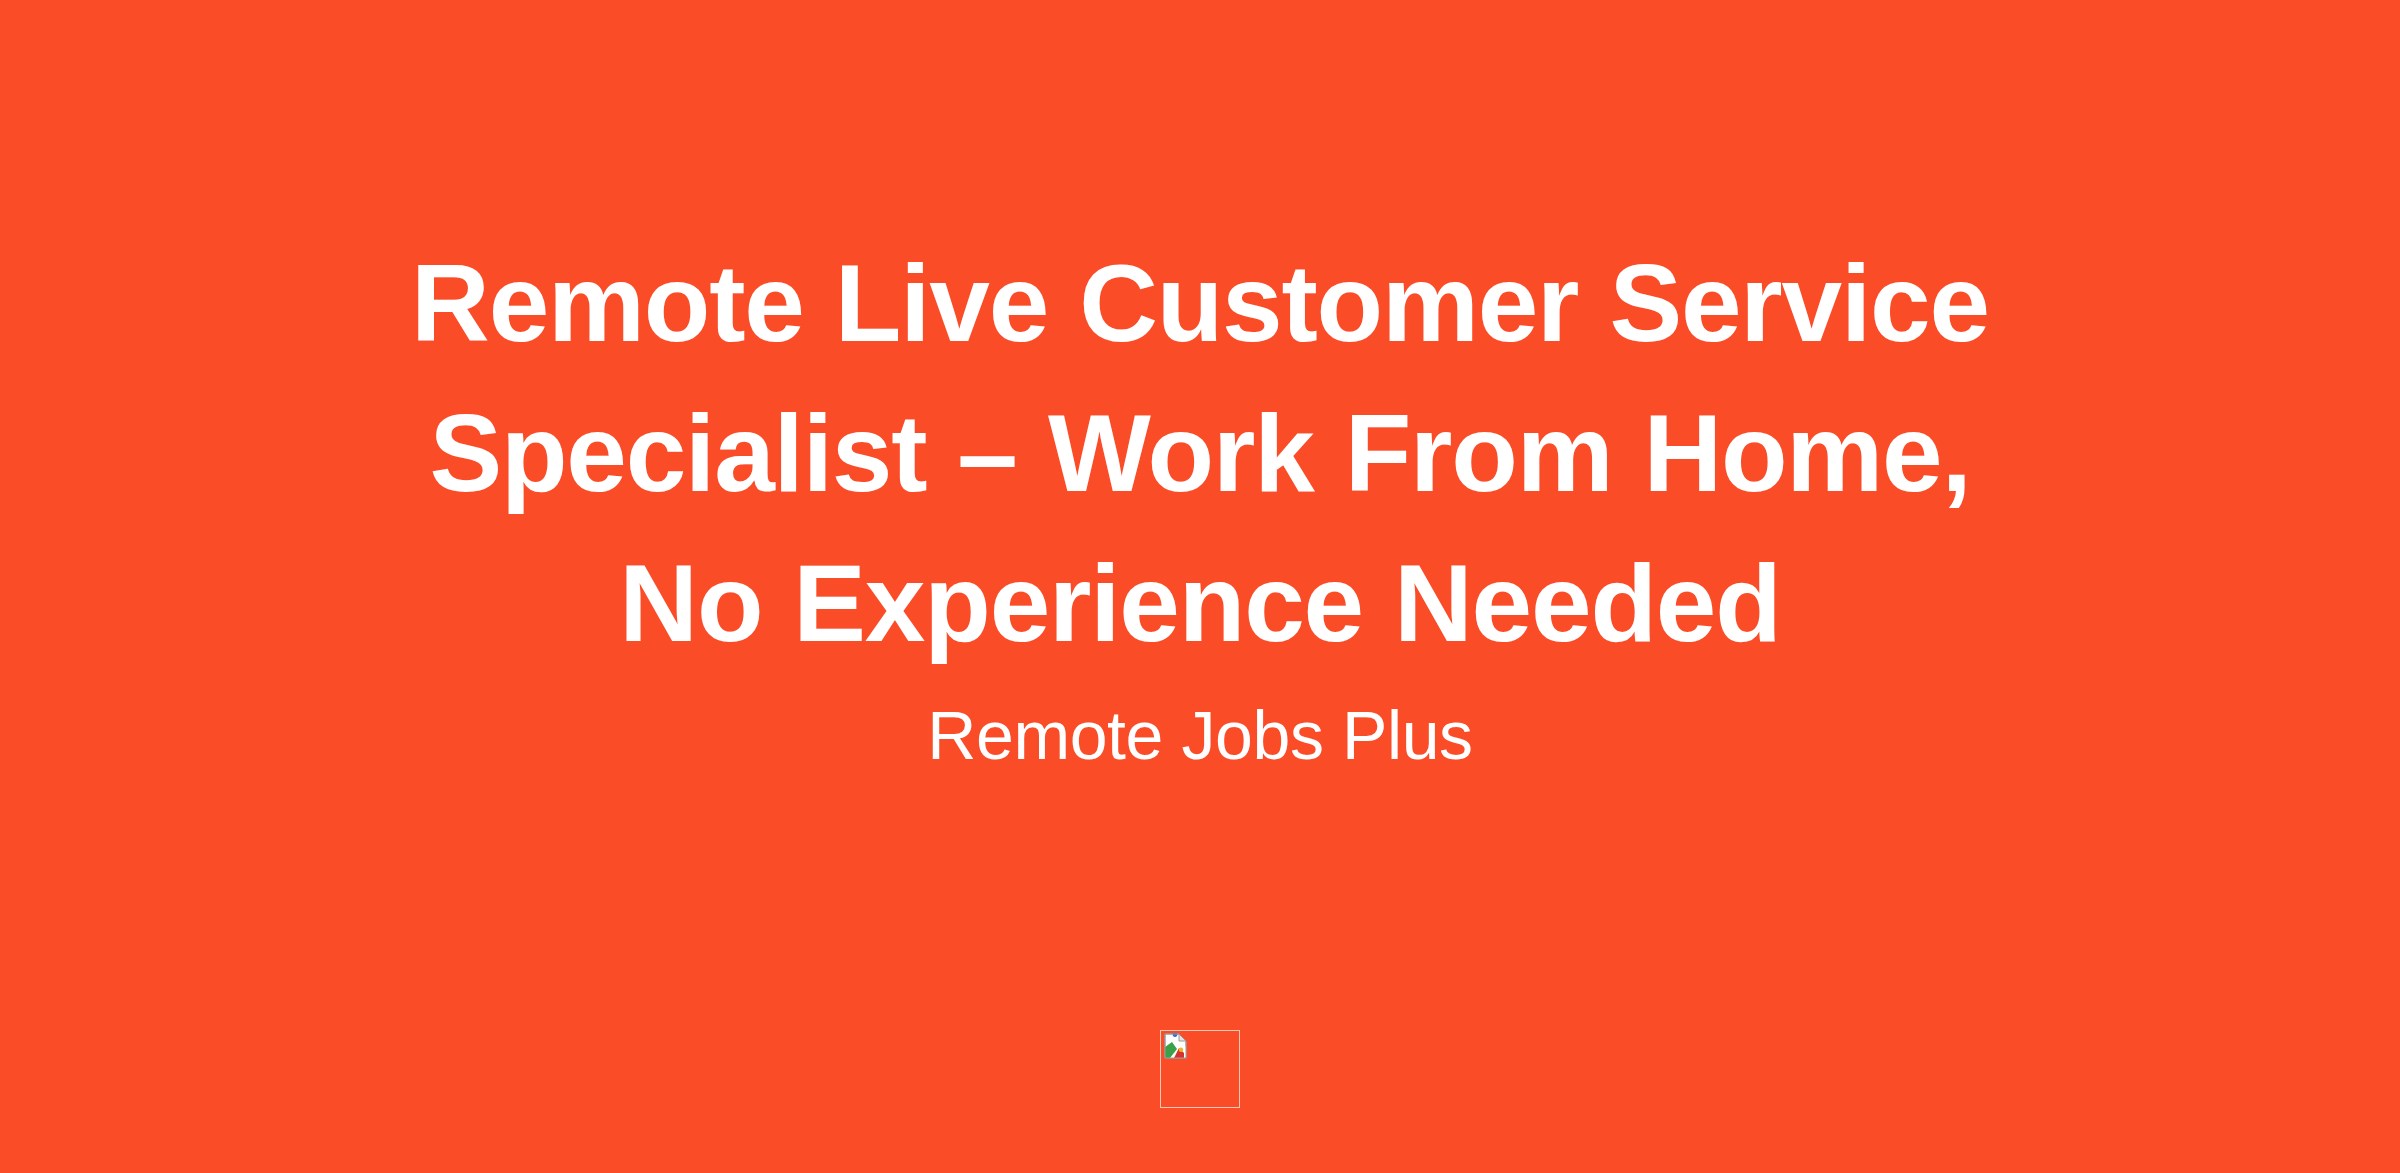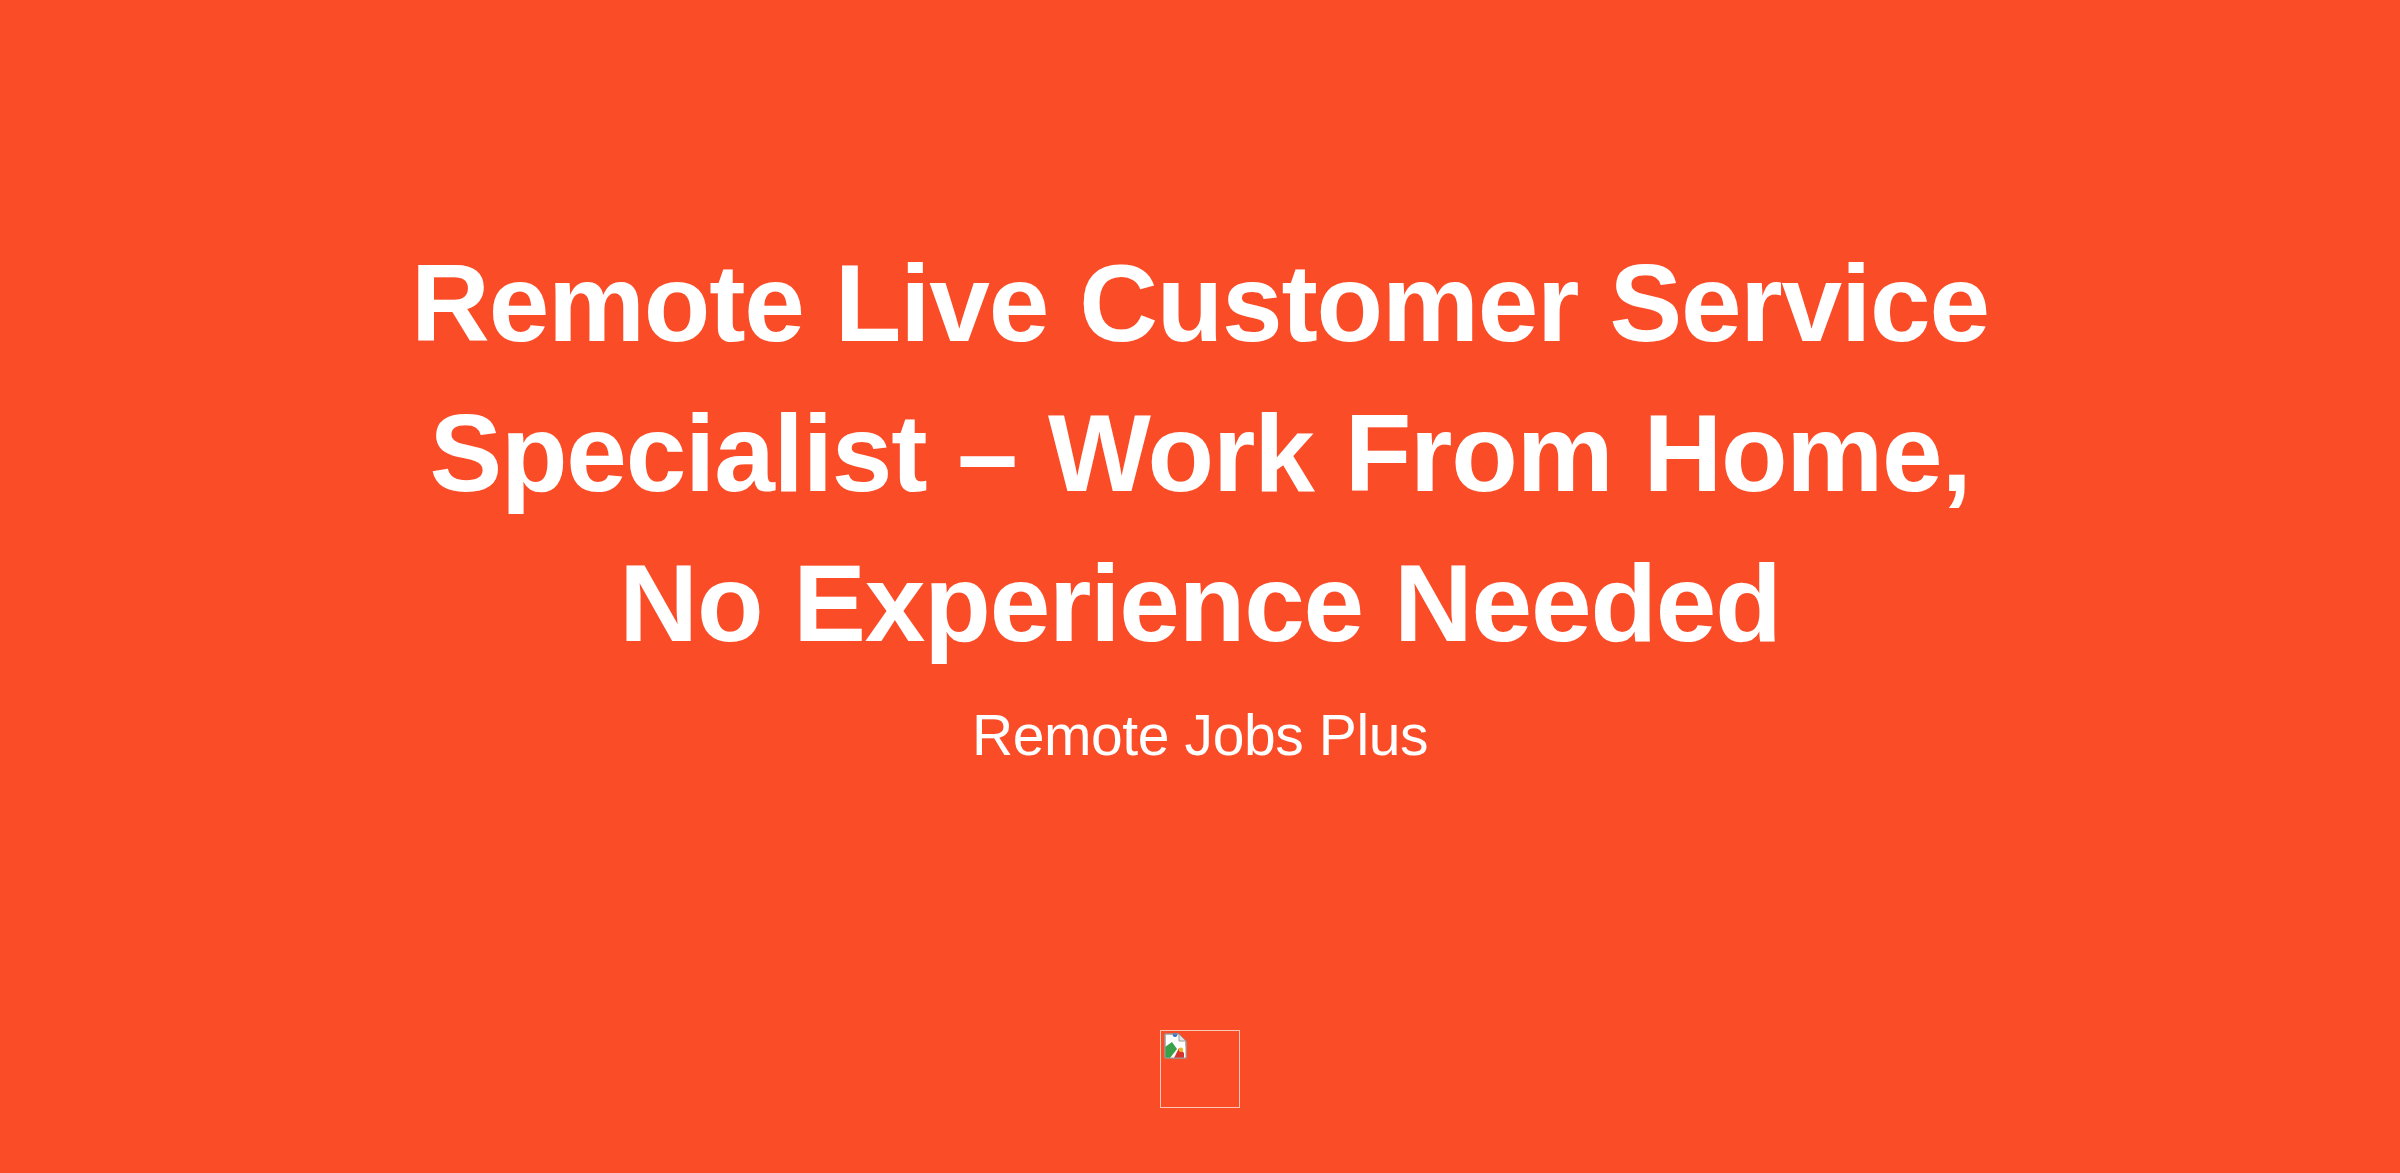--- a/index.html
+++ b/index.html
@@ -44,21 +44,21 @@
     letter-spacing: -1.2px;
     word-spacing: 2px;
     white-space: pre-line;
   }
 
   .hero-subtitle {
     margin: 0;
     padding-top: 18px;
     color: #ffffff;
     font-family: "Liberation Sans", "DejaVu Sans", sans-serif;
-    font-size: 57px;
+    font-size: 68px;
     font-weight: 400;
     line-height: 78px;
     letter-spacing: -0.4px;
   }
 
   
   .media-slot {
     position: absolute;
     left: 1160px;
     top: 1030px;

